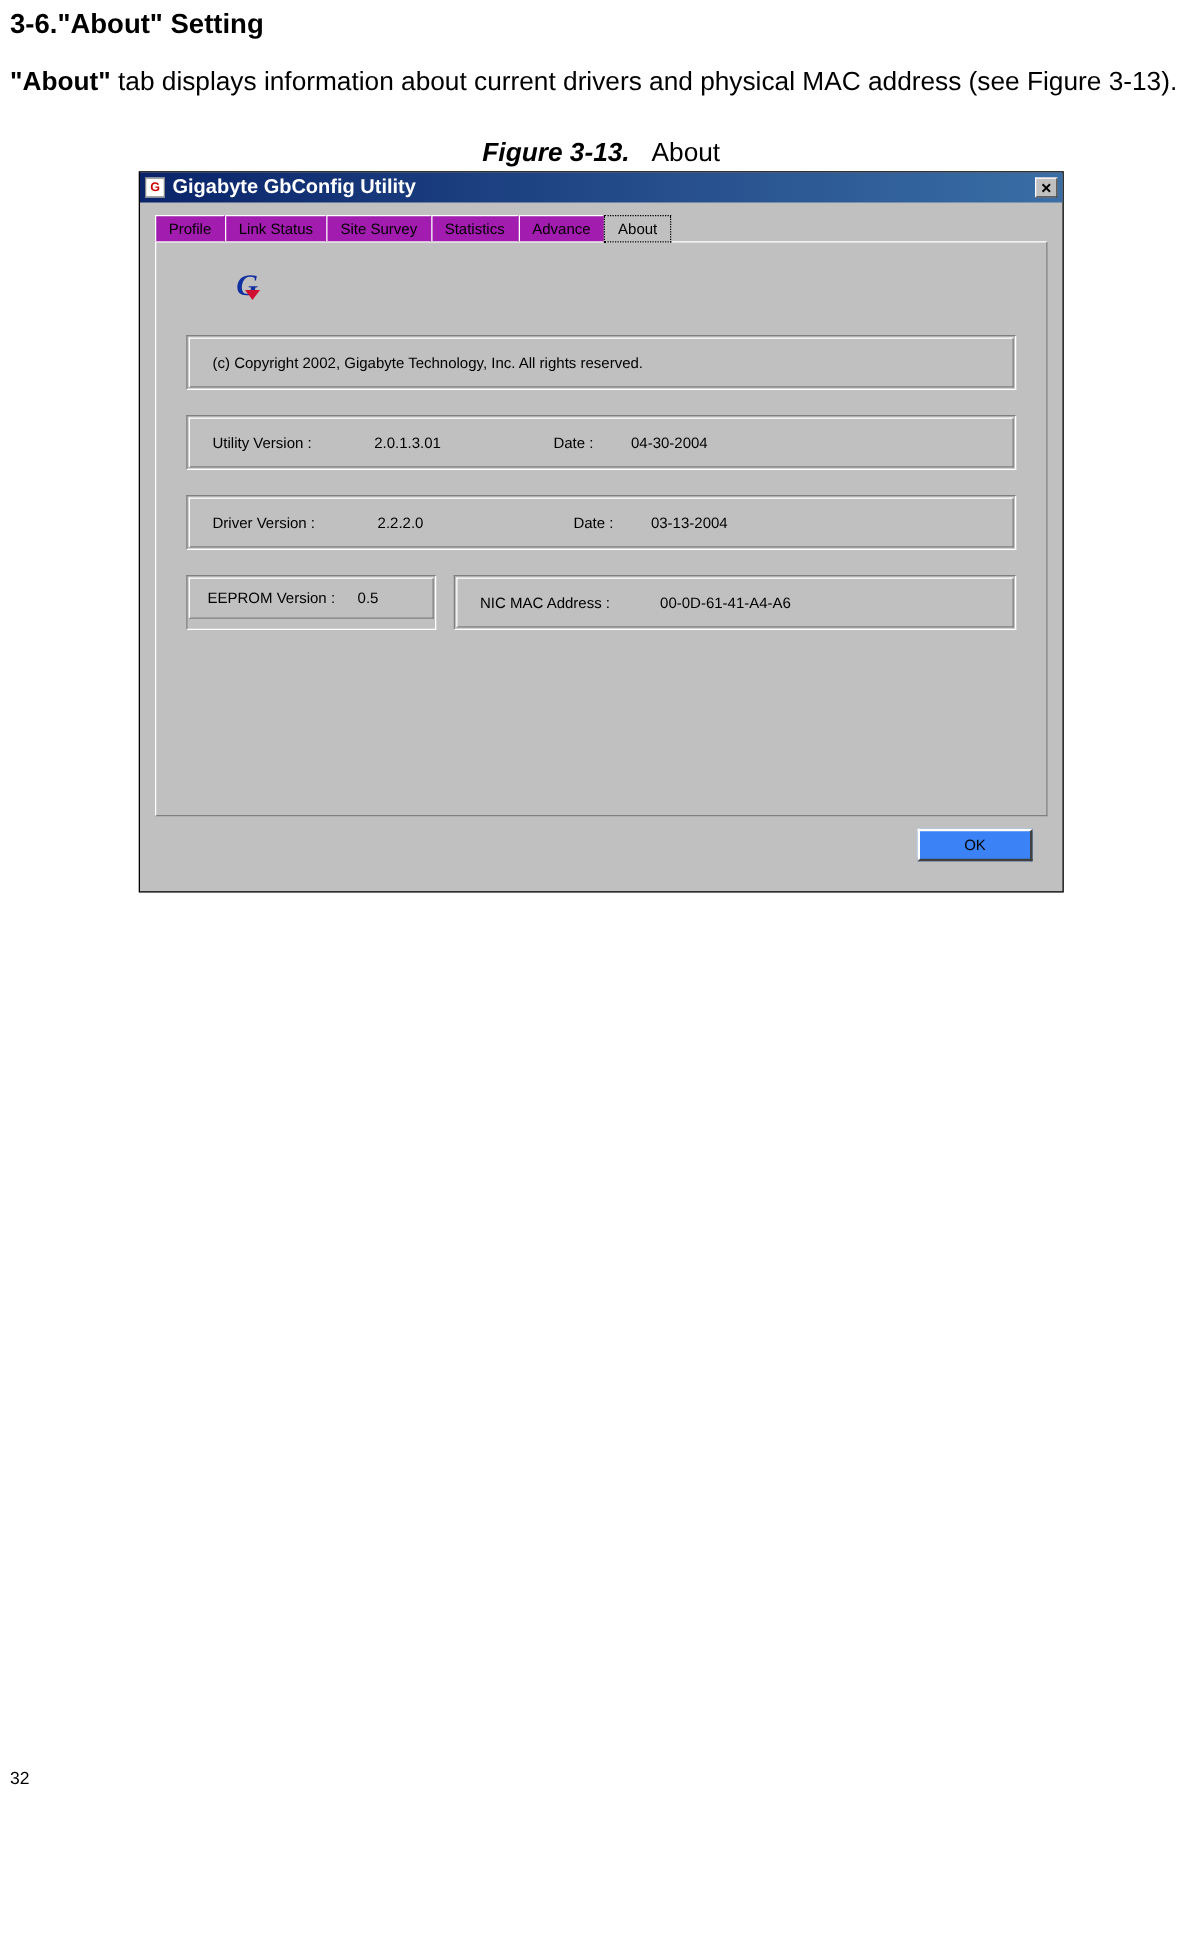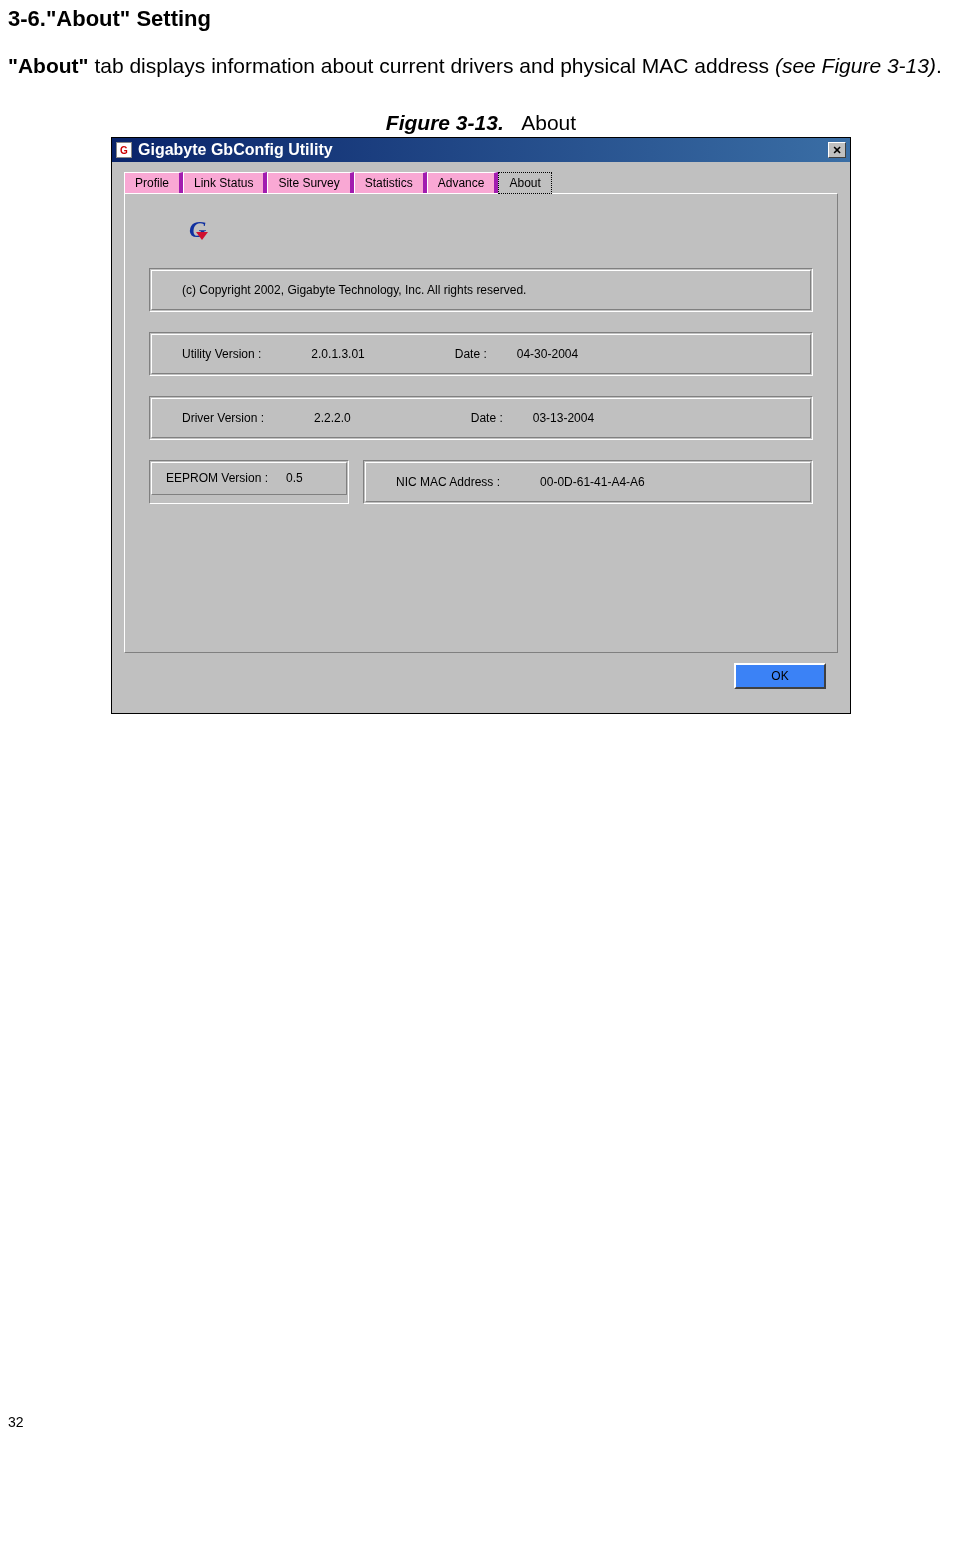--- a/index.html
+++ b/index.html
@@ -1,39 +1,39 @@
 <!DOCTYPE html>
 <html><head>
   <meta charset="utf-8">
   <style>
     * { box-sizing: border-box; margin: 0; padding: 0; }
     body { font-family: Arial, sans-serif; width: 962px; background: white; }
     .page { padding: 0 8px; }
     .heading { font-size: 22px; font-weight: bold; margin-top: 6px; margin-bottom: 20px; }
     .intro { font-size: 21px; margin-bottom: 18px; line-height: 1.3; }
     .intro .bold { font-weight: bold; }
-    .intro .italic { font-style: italic; }
+    .intro .italic { }
     .figure-caption { text-align: center; font-size: 21px; margin-bottom: 2px; margin-top: 32px; }
     .figure-caption .bold-italic { font-weight: bold; font-style: italic; }
     .dialog-container { display: flex; justify-content: center; }
     .dialog { width: 740px; border: 1px solid #000; background: #c0c0c0; font-family: "MS Sans Serif", Tahoma, sans-serif; font-size: 13px; }
     .titlebar { background: linear-gradient(to right, #0a246a, #3a6ea5); color: white; height: 24px; display: flex; align-items: center; padding: 0 4px; }
     .titlebar-icon { width: 16px; height: 16px; background: white; border: 1px solid #888; margin-right: 6px; display: flex; align-items: center; justify-content: center; font-size: 10px; font-weight: bold; color: #c00; }
     .titlebar-text { font-weight: bold; flex: 1; font-size: 16px; }
     .titlebar-close { width: 18px; height: 16px; background: #c0c0c0; border-top: 1px solid #fff; border-left: 1px solid #fff; border-right: 1px solid #404040; border-bottom: 1px solid #404040; display: flex; align-items: center; justify-content: center; font-family: Arial; font-size: 11px; font-weight: bold; color: #000; }
     .dialog-body { padding: 10px 12px 12px 12px; }
     .tabs { display: flex; align-items: flex-end; }
-    .tab { padding: 3px 10px; border-top: 1px solid #fff; border-left: 1px solid #fff; border-right: 4px solid #a21caf; background: #f9a8d4; font-size: 12px; margin-right: 0px; position: relative; cursor: default; }
+    .tab { padding: 3px 10px; border-top: 1px solid #fff; border-left: 1px solid #fff; border-right: 1px solid #a21caf; background: #a21caf; font-size: 12px; margin-right: 0px; position: relative; cursor: default; }
     .tab.active { border: 1px dotted #000; padding: 3px 10px; z-index: 2; margin-bottom: -1px; background: #c0c0c0; }
     .tab-panel { border-top: 1px solid #fff; border-left: 1px solid #fff; border-right: 1px solid #808080; border-bottom: 1px solid #808080; background: #c0c0c0; padding: 22px 24px 24px 24px; min-height: 460px; }
     .logo { width: 28px; height: 24px; margin-left: 40px; margin-bottom: 28px; }
     .logo-g { font-family: Georgia, serif; font-size: 24px; font-weight: bold; font-style: italic; color: #1030a0; position: relative; }
     .logo-g::after { content: ""; position: absolute; bottom: 2px; right: -2px; width: 0; height: 0; border-left: 6px solid transparent; border-right: 6px solid transparent; border-top: 8px solid #d01030; }
     .groupbox { border-top: 1px solid #808080; border-left: 1px solid #808080; border-right: 1px solid #fff; border-bottom: 1px solid #fff; padding: 1px; margin-bottom: 20px; }
-    .groupbox-inner { border-top: 1px solid #fff; border-left: 1px solid #fff; border-right: 1px solid #808080; border-bottom: 1px solid #808080; padding: 12px 30px; display: flex; align-items: center; }
+    .groupbox-inner { border-top: 1px solid #fff; border-left: 1px solid #fff; border-right: 1px solid #808080; border-bottom: 1px solid #808080; padding: 12px 18px; display: flex; align-items: center; }
     .gb-row { display: flex; align-items: center; width: 100%; font-size: 12px; }
     .lbl { white-space: nowrap; }
     .gap-sm { width: 50px; }
     .gap-md { width: 90px; }
     .gap-lg { width: 120px; }
     .dual { display: flex; gap: 14px; }
     .dual .groupbox { flex: 1; margin-bottom: 0; }
     .dual .groupbox:first-child { flex: 0 0 200px; }
     .eeprom-label { line-height: 1.2; }
     .bottom-bar { display: flex; justify-content: flex-end; padding: 10px 12px 12px 0; }

